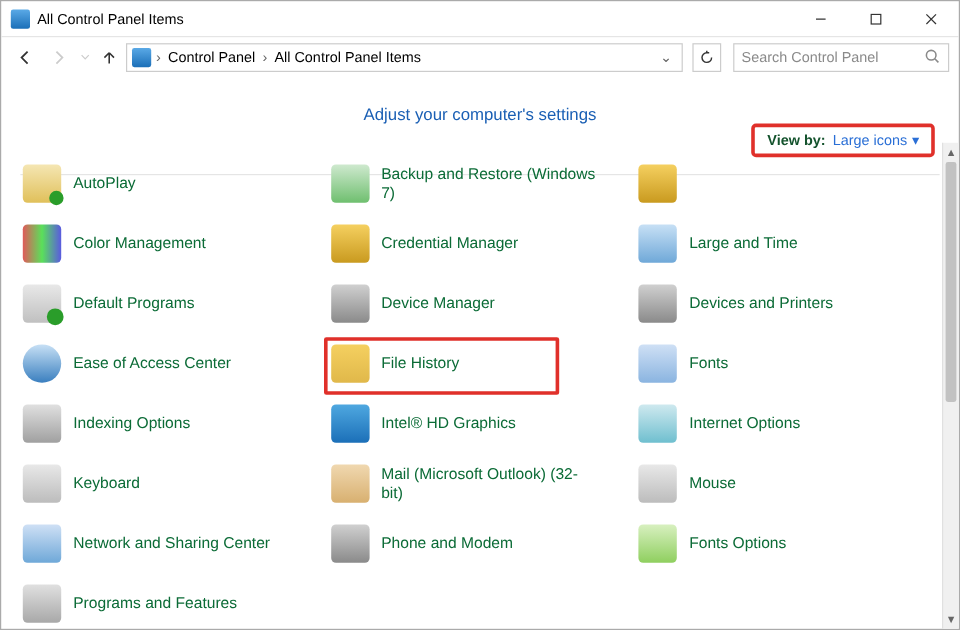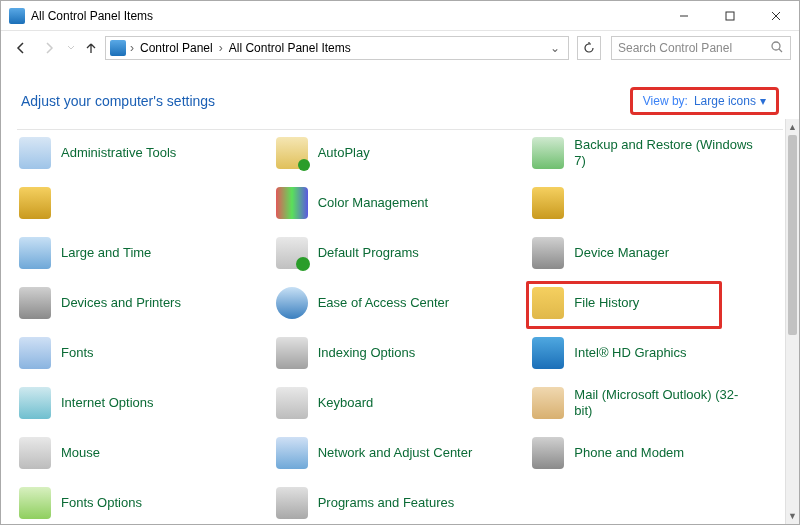--- a/index.html
+++ b/index.html
@@ -87,35 +87,36 @@
     position:relative;
   }
   .search .mag {
     position:absolute; right:6px; top:3px;
   }
   
   .settings-header {
     display:flex;
     align-items:center;
     padding: 22px 20px 8px 20px;
+    flex-direction: column;
   }
   .settings-header .htxt {
     color:#1a5fb4;
     font-size:14px;
   }
   .viewby-wrap {
     margin-left:auto;
     display:flex;
     align-items:center;
     gap:6px;
     border:3px solid #e0302a;
     border-radius:4px;
     padding:4px 10px;
   }
-  .viewby-label { color:#3b82f6; font-size:12px; }
+  .viewby-label { color:#14532d; font-size:12px;font-weight:bold; }
   .viewby-value {
     color:#2a6fd6;
     font-size:12px;
     display:flex; align-items:center; gap:4px;text-align:right;
   }
   .viewby-value .caret { color:#2a6fd6; }
   .divider {
     height:1px; background:#e5e5e5;
     margin:6px 16px 0 16px;
   }
@@ -290,41 +291,38 @@
       <span class="caret">▾</span>
     </span>
   </div>
 </div>
 <div class="divider"></div>
 
 <div class="content-area">
   <div class="grid">
 
     <div class="item">
-      <div class="icon-box ic-admin"></div>
-      <div class="label">Administrative Tools</div>
-    </div>
-    <div class="item">
       <div class="icon-box ic-autoplay"></div>
       <div class="label">AutoPlay</div>
     </div>
     <div class="item">
       <div class="icon-box ic-backup"></div>
       <div class="label">Backup and Restore (Windows 7)</div>
     </div>
 
     <div class="item">
       <div class="icon-box ic-bitlock"></div>
     </div>
     <div class="item">
       <div class="icon-box ic-color"></div>
       <div class="label">Color Management</div>
     </div>
     <div class="item">
       <div class="icon-box ic-cred"></div>
+      <div class="label">Credential Manager</div>
     </div>
 
     <div class="item">
       <div class="icon-box ic-datetime"></div>
       <div class="label">Large and Time</div>
     </div>
     <div class="item">
       <div class="icon-box ic-default"></div>
       <div class="label">Default Programs</div>
     </div>
@@ -371,21 +369,21 @@
     <div class="item">
       <div class="icon-box ic-mail"></div>
       <div class="label">Mail (Microsoft Outlook) (32-bit)</div>
     </div>
     <div class="item">
       <div class="icon-box ic-mouse"></div>
       <div class="label">Mouse</div>
     </div>
     <div class="item">
       <div class="icon-box ic-network"></div>
-      <div class="label">Network and Adjust Center</div>
+      <div class="label">Network and Sharing Center</div>
     </div>
 
     <div class="item">
       <div class="icon-box ic-phone"></div>
       <div class="label">Phone and Modem</div>
     </div>
     <div class="item">
       <div class="icon-box ic-power"></div>
       <div class="label">Fonts Options</div>
     </div>

